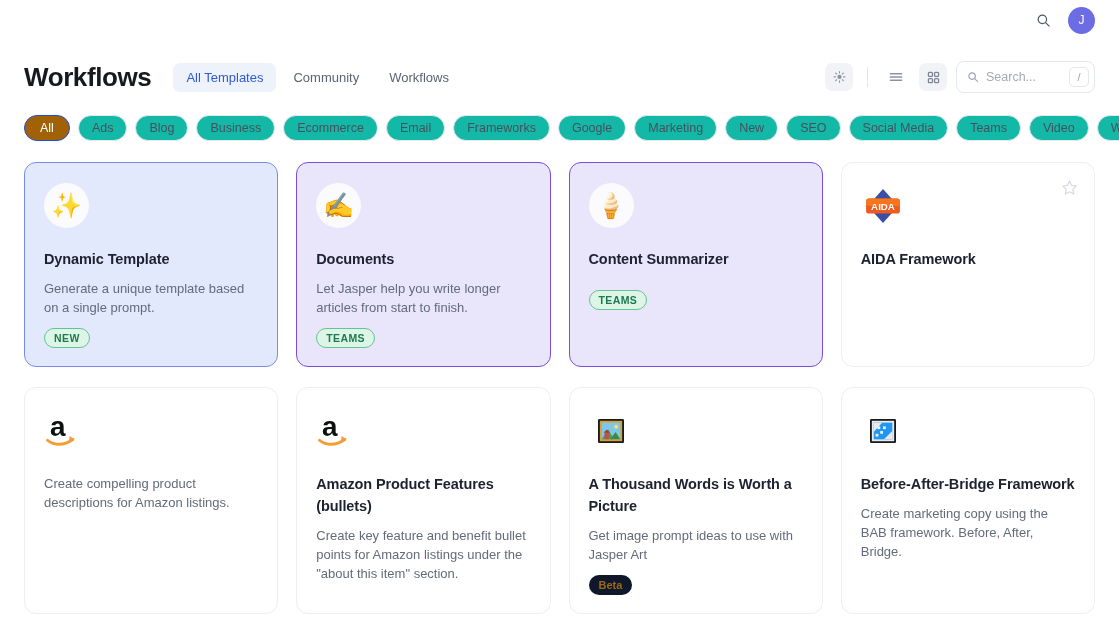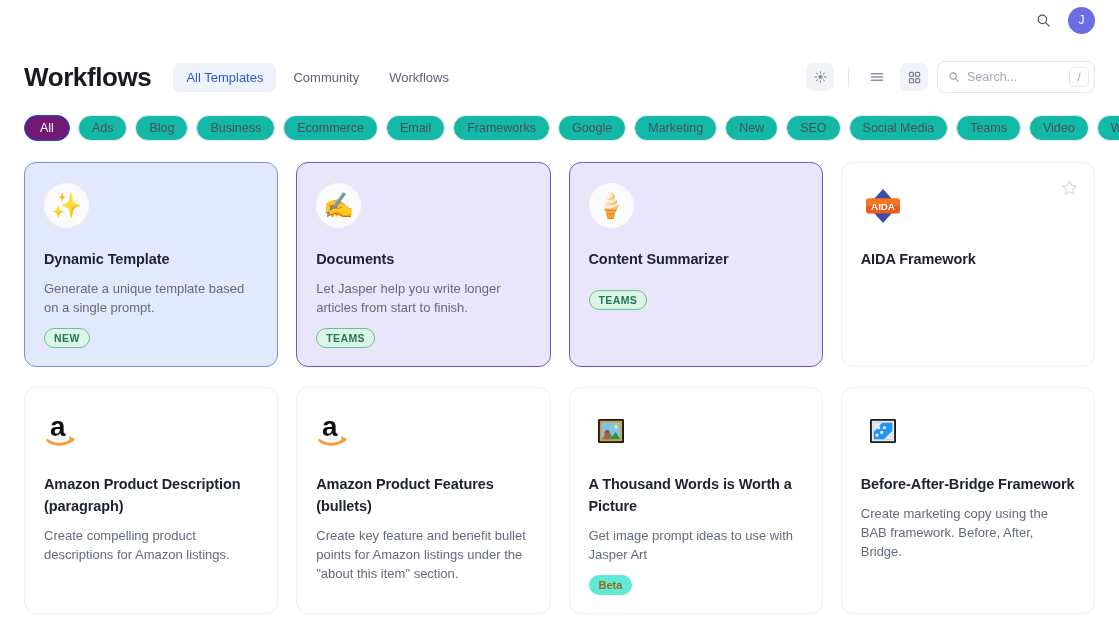--- a/index.html
+++ b/index.html
@@ -89,21 +89,21 @@
   .vdivider {
     width: 1px;
     height: 20px;
     background: #e2e5eb;
     margin: 0 5px;
   }
   .search-box {
     display: flex;
     align-items: center;
     gap: 7px;
-    width: 158px;
+    width: 139px;
     height: 32px;
     border: 1px solid #e4e7ec;
     border-radius: 8px;
     padding: 0 5px 0 10px;
     background: #fff;
   }
   .search-box .sb-icon { color: #9aa2b1; display: flex; align-items: center; }
   .search-box input {
     border: none; outline: none;
     font-size: 12.5px;
@@ -138,21 +138,21 @@
     border: 1px solid #e4e7ec;
     background: #14b8a6;
     color: #47505f;
     font-size: 12.5px;
     display: flex; align-items: center; justify-content: center;
     cursor: pointer;
     white-space: nowrap;
     font-family: inherit;
   }
   .pill.active {
-    background: #701a75;
+    background: #a16207;
     border-color: #1c4ed8;
     color: #fff;
     font-weight: 500;
     padding: 0 15px;
   }
 
   
   .grid {
     padding: 21px 24px 0 24px;
     display: grid;
@@ -216,21 +216,21 @@
     letter-spacing: .4px;
     display: inline-flex;
     align-items: center;
   }
   .badge.green {
     background: #dcf5e7;
     border: 1px solid #62c48e;
     color: #1d7a4c;
   }
   .badge.cream {
-    background: #5eead4;
+    background: #0f172a;
     border: none;
     color: #9a6a18;
     letter-spacing: 0;
     font-size: 11px;
     padding: 0 10px;
   }
 
   .fav-star {
     position: absolute;
     top: 16px; right: 16px;
@@ -375,21 +375,20 @@
   </div>
 
   <div class="card tall">
     <div class="card-icon plain">
       <svg class="amazon-logo" viewBox="0 0 52 48">
         <text x="6" y="30" fill="#0f1111" font-family="Liberation Sans, sans-serif" font-size="33" font-weight="bold">a</text>
         <path d="M3 35 Q17 45 33 34" stroke="#f79c34" stroke-width="3.4" fill="none" stroke-linecap="round"></path>
         <path d="M29 30 L34.5 33.6 L28.5 37.2 Z" fill="#f79c34"></path>
       </svg>
     </div>
-    <div class="card-title">Amazon Product Description (paragraph)</div>
     <div class="card-desc">Create compelling product descriptions for Amazon listings.</div>
   </div>
 
   <div class="card tall">
     <div class="card-icon plain">
       <svg class="amazon-logo" viewBox="0 0 52 48">
         <text x="6" y="30" fill="#0f1111" font-family="Liberation Sans, sans-serif" font-size="33" font-weight="bold">a</text>
         <path d="M3 35 Q17 45 33 34" stroke="#f79c34" stroke-width="3.4" fill="none" stroke-linecap="round"></path>
         <path d="M29 30 L34.5 33.6 L28.5 37.2 Z" fill="#f79c34"></path>
       </svg>

